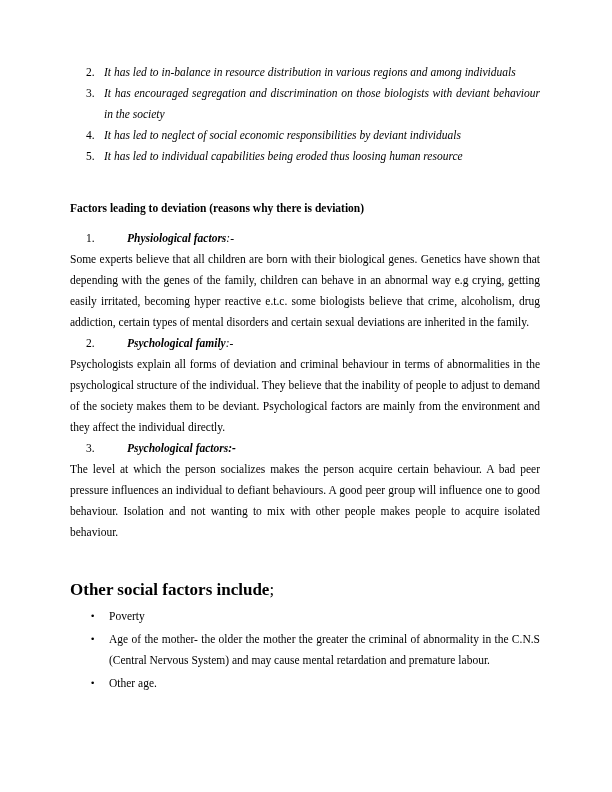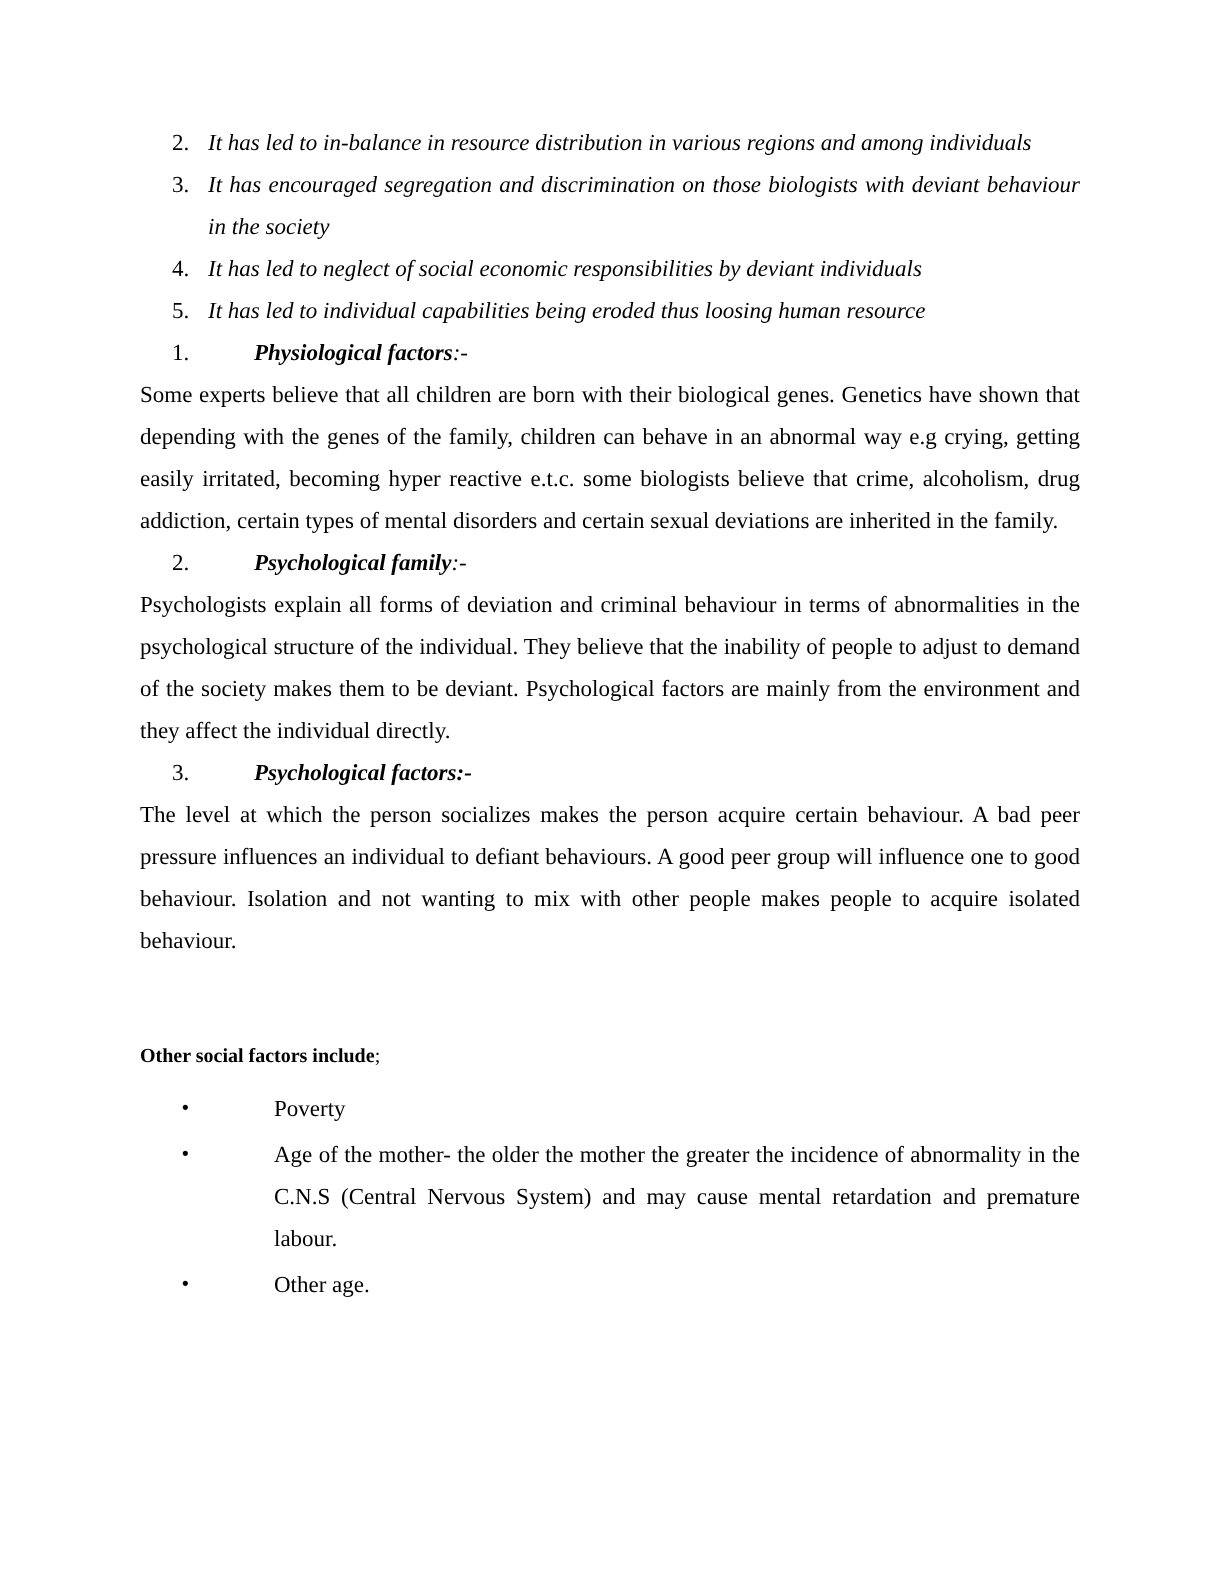--- a/index.html
+++ b/index.html
@@ -39,42 +39,41 @@
     margin: 0;
     text-align: justify;
   }
   .section-heading {
     font-size: 11.5px;
     font-weight: bold;
     margin: 31px 0 9px 0;
     line-height: 21px;
   }
   .other-heading {
-    font-size: 10px;
+    font-size: 17px;
     margin: 36px 0 6px 0;
     line-height: 21px;
     font-weight: normal;
   }
   .other-heading .bold { font-weight: bold; }
   .bullet-item {
     display: flex;
     margin-left: 20px;
     margin-bottom: 2px;
   }
   .bullet {
     flex: none;
     width: 19px;
     font-family: "DejaVu Sans", sans-serif;
     font-size: 9px;
     line-height: 21px;
   }
   .bullet-text {
     flex: 1;
     text-align: justify;
-    margin-left: 28px;
   }
 </style>
 </head>
 <body>
 
 <div class="page">
 
   <div class="num-item">
     <span class="num">2.</span>
     <span class="num-text">It has led to in-balance in resource distribution in various regions and among individuals</span>
@@ -85,20 +84,21 @@
   </div>
   <div class="num-item">
     <span class="num">4.</span>
     <span class="num-text">It has led to neglect of social economic responsibilities by deviant individuals</span>
   </div>
   <div class="num-item">
     <span class="num">5.</span>
     <span class="num-text">It has led to individual capabilities being eroded thus loosing human resource</span>
   </div>
 
+  <h2 class="section-heading">Factors leading to deviation (reasons why there is deviation)</h2>
 
   <div class="num-item factor-title">
     <span class="num">1.</span>
     <span class="num-text"><span class="bold">Physiological factors</span><span>:-</span></span>
   </div>
   <p class="body">Some experts believe that all children are born with their biological genes. Genetics have shown that depending with the genes of the family, children can behave in an abnormal way e.g crying, getting easily irritated, becoming hyper reactive e.t.c. some biologists believe that crime, alcoholism, drug addiction, certain types of mental disorders and certain sexual deviations are inherited in the family.</p>
 
   <div class="num-item factor-title">
     <span class="num">2.</span>
     <span class="num-text"><span class="bold">Psychological family</span><span>:-</span></span>
@@ -112,20 +112,20 @@
   <p class="body">The level at which the person socializes makes the person acquire certain behaviour. A bad peer pressure influences an individual to defiant behaviours. A good peer group will influence one to good behaviour. Isolation and not wanting to mix with other people makes people to acquire isolated behaviour.</p>
 
   <h2 class="other-heading"><span class="bold">Other social factors include</span><span>;</span></h2>
 
   <div class="bullet-item">
     <span class="bullet">•</span>
     <span class="bullet-text">Poverty</span>
   </div>
   <div class="bullet-item">
     <span class="bullet">•</span>
-    <span class="bullet-text">Age of the mother- the older the mother the greater the incidence of abnormality in the C.N.S (Central Nervous System) and may cause mental retardation and premature labour.</span>
+    <span class="bullet-text">Age of the mother- the older the mother the greater the criminal of abnormality in the C.N.S (Central Nervous System) and may cause mental retardation and premature labour.</span>
   </div>
   <div class="bullet-item">
     <span class="bullet">•</span>
     <span class="bullet-text">Other age.</span>
   </div>
 
 </div>
 
 </body></html>

